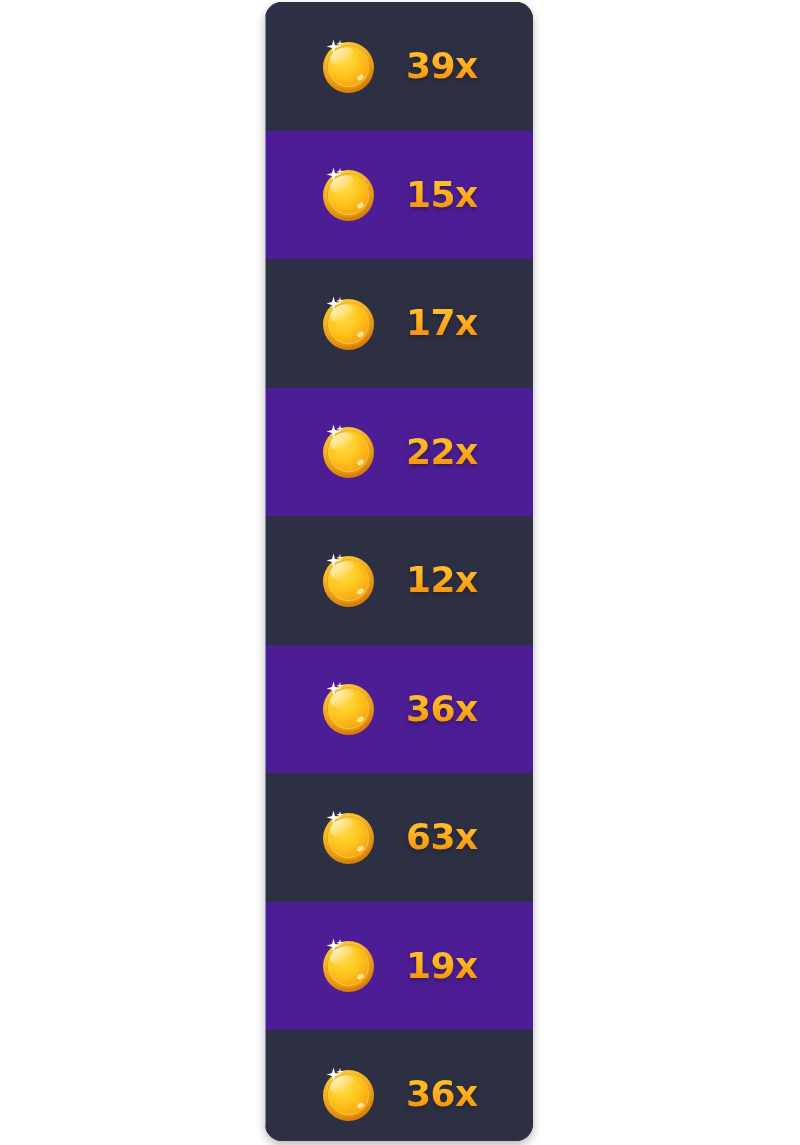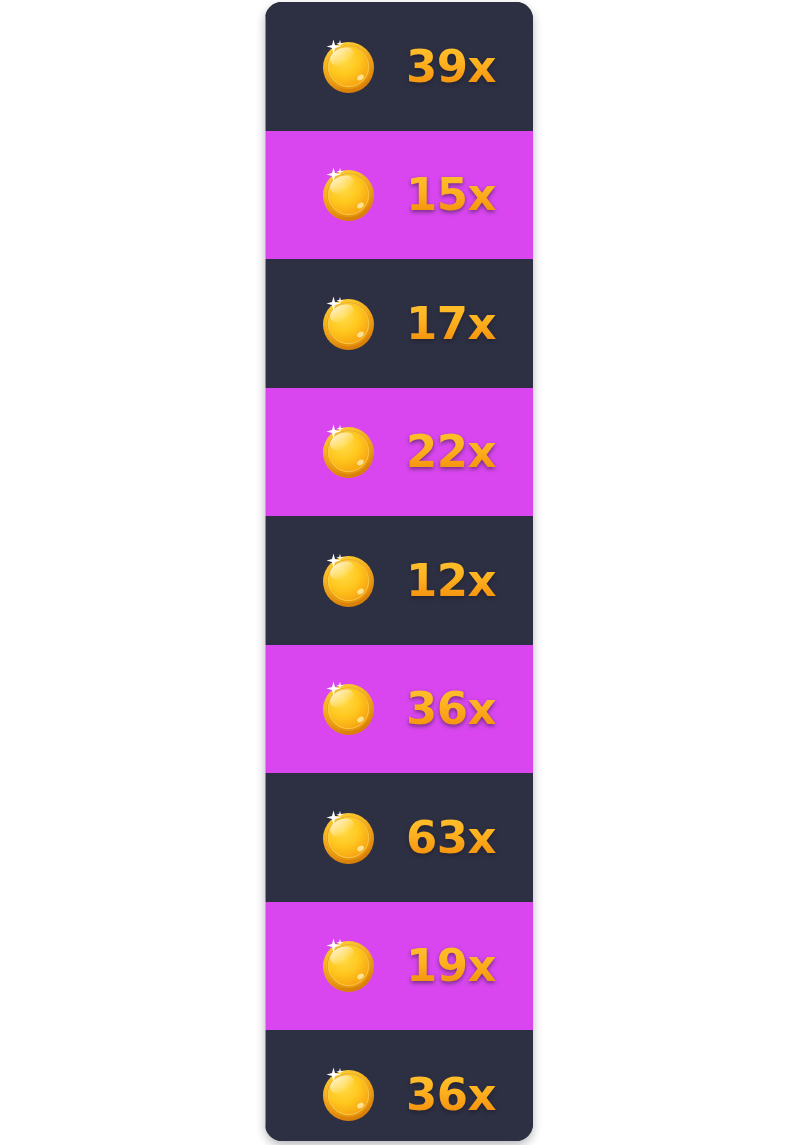--- a/index.html
+++ b/index.html
@@ -47,36 +47,36 @@
   
   .mult-row {
     position: relative;
     height: 128.5px;
     display: flex;
     align-items: center;
     padding-left: 56px;
     box-sizing: border-box;
   }
   .mult-row.row-dark  { background: #2d2f42; }
-  .mult-row.row-light { background: #d946ef; }
+  .mult-row.row-light { background: #4c1d95; }
 
   
   .coin-icon {
     position: relative;
     width: 55px;
     height: 55px;
     flex: 0 0 55px;
     margin-right: 30px;
   }
   .coin-icon svg { display: block; width: 55px; height: 55px; }
 
   
   .mult-value {
     font-family: "DejaVu Sans", sans-serif;
-    font-size: 45px;
+    font-size: 36px;
     font-weight: bold;
     letter-spacing: -0.5px;
     line-height: 1;
     background: linear-gradient(180deg, #ffc12e 0%, #ffb421 38%, #f79a12 78%, #ef8c0c 100%);
     -webkit-background-clip: text;
     background-clip: text;
     color: transparent;
     -webkit-text-fill-color: transparent;
     text-shadow: none;
     white-space: nowrap;

